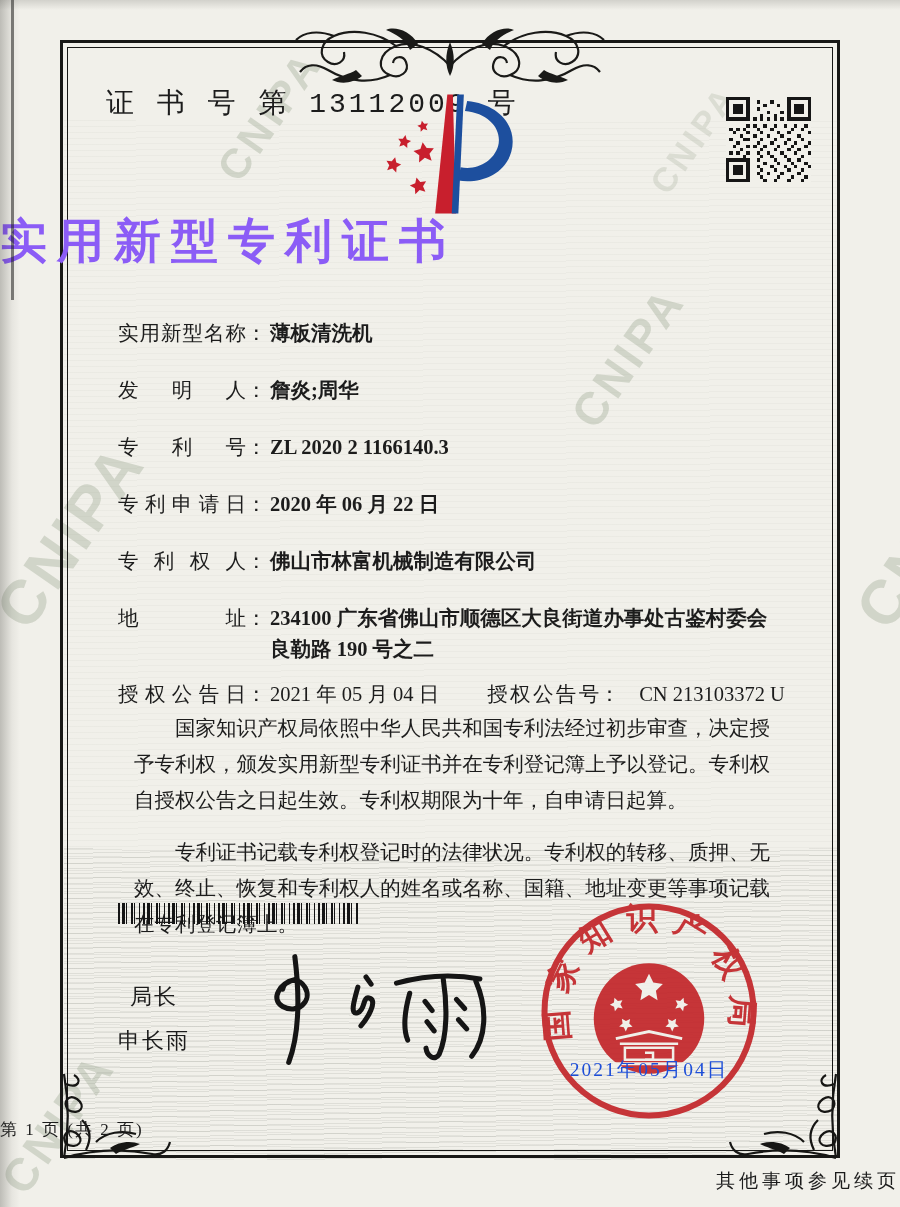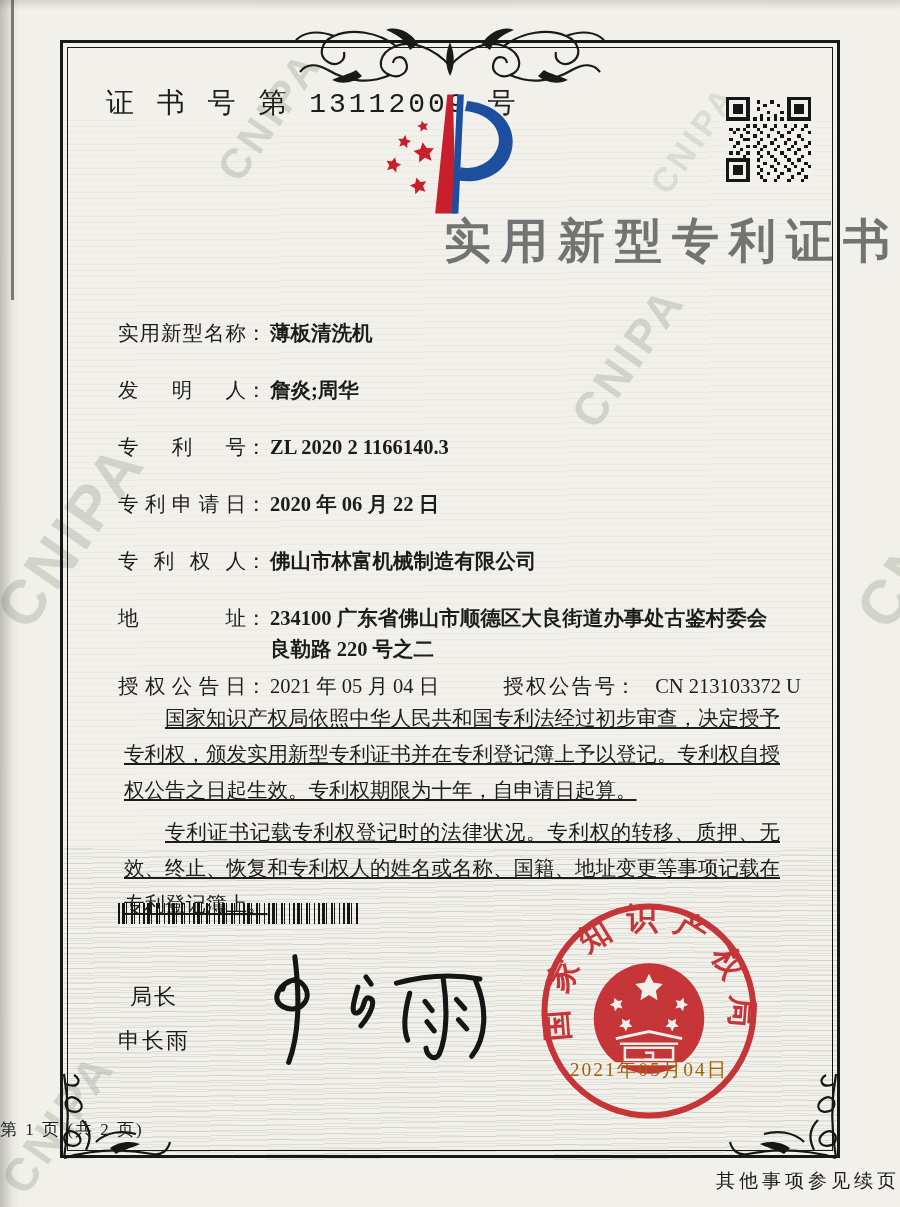--- a/index.html
+++ b/index.html
@@ -37,51 +37,51 @@
   .ornament-top{position:absolute;left:288px;top:14px;width:324px;height:92px;z-index:3;}
   .corner{position:absolute;width:116px;height:92px;z-index:3;}
   .corner-left{left:56px;top:1072px;}
   .corner-right{right:56px;top:1072px;transform:scaleX(-1);}
 
   .cert-no{position:absolute;left:106px;top:84px;font-size:28px;letter-spacing:3px;z-index:3;font-family:Liberation Mono, monospace;}
 
   .logo{position:absolute;left:360px;top:90px;width:168px;height:128px;z-index:3;}
   .qr{position:absolute;left:726px;top:97px;width:85px;height:85px;z-index:3;}
 
-  .title{position:absolute;left:0;top:210px;width:100%;text-align:right;font-size:47px;font-weight:bold;
-         letter-spacing:10px;z-index:3;color:#737373;}
+  .title{position:absolute;left:0;top:210px;width:100%;text-align:left;font-size:47px;font-weight:bold;
+         letter-spacing:10px;z-index:3;color:#8b5cf6;}
 
   .fields{position:absolute;left:118px;top:318px;width:690px;z-index:3;font-size:20.5px;}
   .row{display:flex;line-height:31px;margin-bottom:26px;}
   .flabel{flex:0 0 152px;white-space:nowrap;}
   .ltext{display:inline-block;width:128px;text-align:justify;text-align-last:justify;}
   .fvalue{flex:1;font-weight:bold;}
-  .row-addr{margin-bottom:6px;}
-  .pair2{margin-left:64px;display:flex;}
+  .row-addr{margin-bottom:14px;}
+  .pair2{margin-left:48px;display:flex;}
   .pair2 .ltext{width:112px;}
 
   .body-text{position:absolute;left:118px;top:694px;width:668px;z-index:3;font-size:20.5px;line-height:36px;
              text-align:justify;}
-  .body-text p{margin:6px;text-indent:2em;text-decoration:underline;}
+  .body-text p{margin:16px;text-indent:2em;}
 
   .barcode{position:absolute;left:118px;top:903px;width:240px;height:21px;z-index:3;
     background:repeating-linear-gradient(90deg,
       #15151а 0, #151515 0);
     background-image:repeating-linear-gradient(90deg,
       #151515 0 2px,transparent 2px 4px,#151515 4px 7px,transparent 7px 8px,
       #151515 8px 9px,transparent 9px 13px,#151515 13px 15px,transparent 15px 16px,
       #151515 16px 17px,transparent 17px 21px,#151515 21px 22px,transparent 22px 25px);}
 
   .signoff{position:absolute;left:118px;top:982px;z-index:3;font-size:22px;letter-spacing:2px;text-align:center;}
   .signoff .name{margin-top:14px;}
   .signature{position:absolute;left:244px;top:948px;width:244px;height:118px;z-index:3;}
 
   .seal{position:absolute;left:536px;top:898px;width:226px;height:226px;z-index:4;opacity:0.93;}
   .seal-date{position:absolute;left:536px;top:1056px;width:226px;text-align:center;z-index:5;
-             font-size:19.5px;letter-spacing:2px;color:#a16207;}
+             font-size:19.5px;letter-spacing:2px;color:#1d4ed8;}
 
   .page-num{position:absolute;left:0;top:1118px;width:100%;text-align:left;font-size:17px;letter-spacing:2px;z-index:3;}
   .note{position:absolute;left:0;top:1168px;width:100%;text-align:right;font-size:19px;letter-spacing:4px;z-index:3;}
 </style>
 </head>
 <body>
 
 <div class="page">
 
   <svg width="0" height="0" style="position:absolute">
@@ -210,21 +210,21 @@
       <span class="fvalue">2020 年 06 月 22 日</span>
     </div>
     <div class="row">
       <span class="flabel"><span class="ltext">专利权人</span><span>：</span></span>
       <span class="fvalue">佛山市林富机械制造有限公司</span>
     </div>
     <div class="row row-addr">
       <span class="flabel"><span class="ltext">地址</span><span>：</span></span>
       <span class="fvalue">
         <div>234100 广东省佛山市顺德区大良街道办事处古鉴村委会</div>
-        <div>良勒路 220 号之二</div>
+        <div>良勒路 190 号之二</div>
       </span>
     </div>
     <div class="row">
       <span class="flabel"><span class="ltext">授权公告日</span><span>：</span></span>
       <span>2021 年 05 月 04 日</span>
       <span class="pair2">
         <span class="flabel"><span class="ltext">授权公告号</span><span>：</span></span>
         <span>CN 213103372 U</span>
       </span>
     </div>

